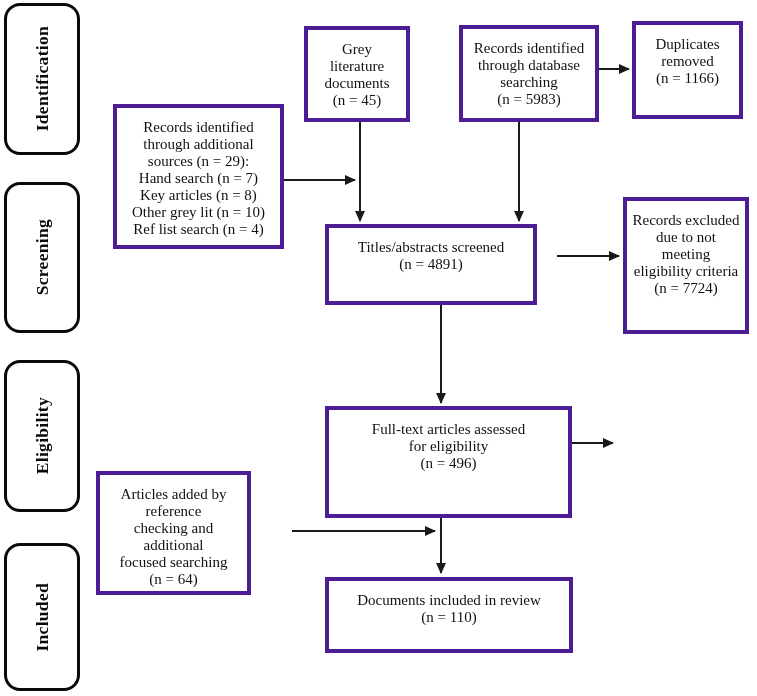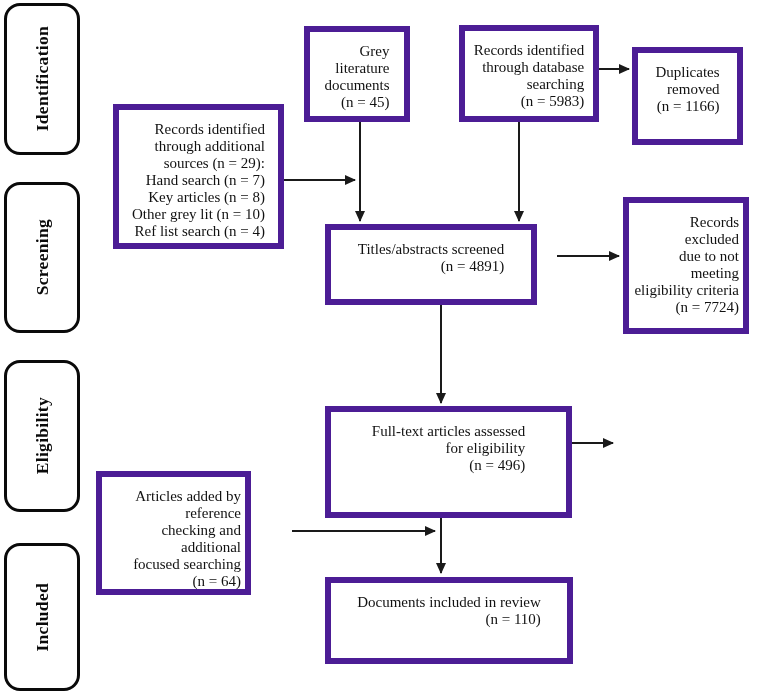--- a/index.html
+++ b/index.html
@@ -13,28 +13,28 @@
     height: 696px;
     background: #ffffff;
     font-family: "Liberation Serif", "DejaVu Serif", serif;
     color: #111111;
     overflow: hidden;
   }
   
   .box {
     position: absolute;
     box-sizing: border-box;
-    border: 6px solid #4c1d95;
+    border: 4px solid #4c1d95;
     background: #ffffff;
     display: flex;
     flex-direction: column;
     align-items: center;
     justify-content: flex-start;
     padding: 11px 4px 4px 4px;
-    text-align: right;
+    text-align: center;
     font-size: 15px;
     line-height: 17px;
     white-space: pre-line;
     z-index: 2;
   }
   
   .stage {
     position: absolute;
     box-sizing: border-box;
     left: 4px;
@@ -103,21 +103,21 @@
   <div class="box" style="left:304px;top:26px;width:106px;height:96px">Grey
 literature
 documents
 (n = 45)</div>
 
   <div class="box" style="left:459px;top:25px;width:140px;height:97px">Records identified
 through database
 searching
 (n = 5983)</div>
 
-  <div class="box" style="left:632px;top:47px;width:111px;height:98px">Duplicates
+  <div class="box" style="left:632px;top:21px;width:111px;height:98px">Duplicates
 removed
 (n = 1166)</div>
 
   <div class="box" style="left:113px;top:104px;width:171px;height:145px">Records identified
 through additional
 sources (n = 29):
 Hand search (n = 7)
 Key articles (n = 8)
 Other grey lit (n = 10)
 Ref list search (n = 4)</div>
@@ -134,16 +134,16 @@
   <div class="box" style="left:325px;top:406px;width:247px;height:112px">Full-text articles assessed
 for eligibility
 (n = 496)</div>
 
 
   <div class="box" style="left:96px;top:471px;width:155px;height:124px">Articles added by reference
 checking and additional
 focused searching
 (n = 64)</div>
 
-  <div class="box" style="left:325px;top:577px;width:248px;height:87px">Documents included in review
+  <div class="box" style="left:325px;top:577px;width:248px;height:76px">Documents included in review
 (n = 110)</div>
 
 </div>
 
 </body></html>

